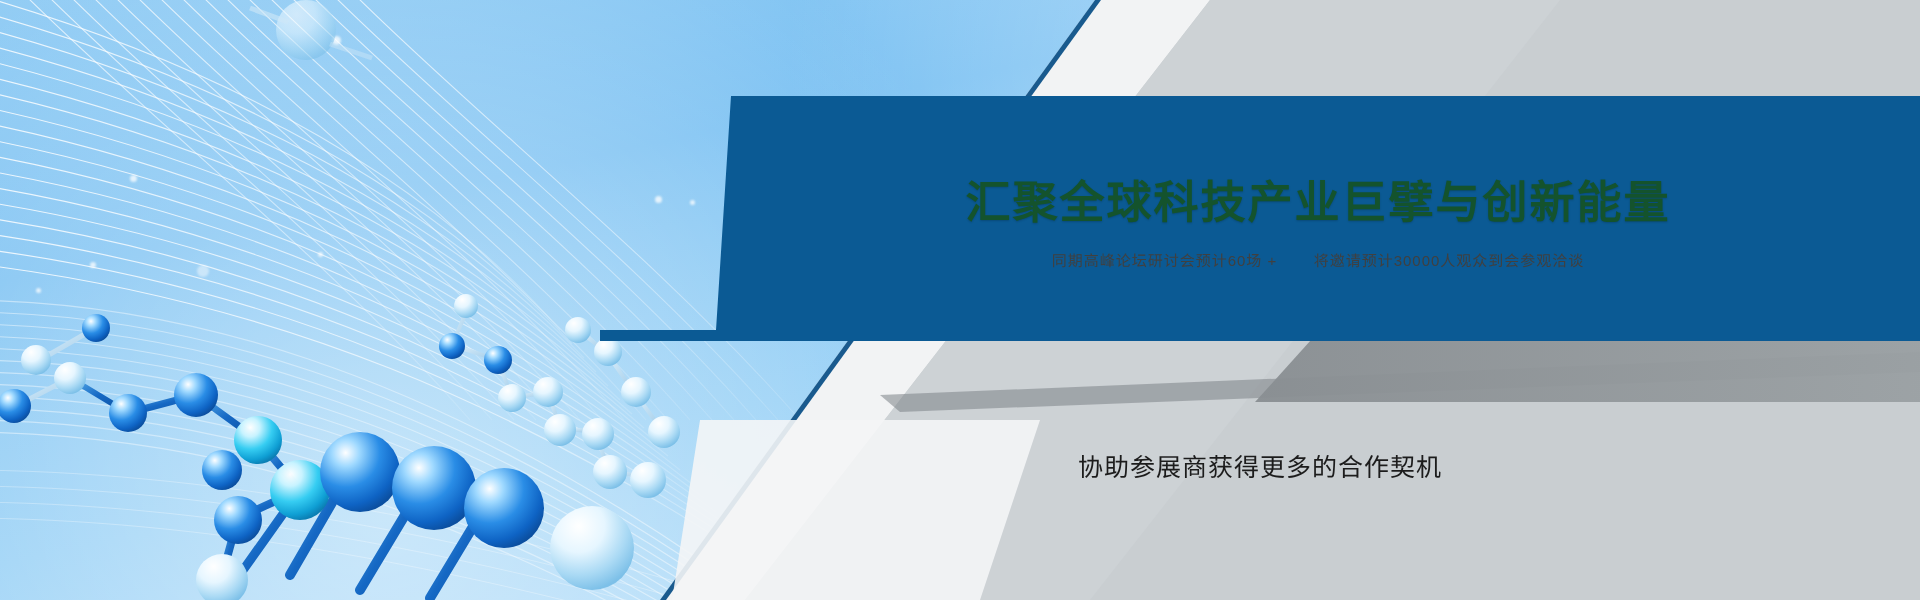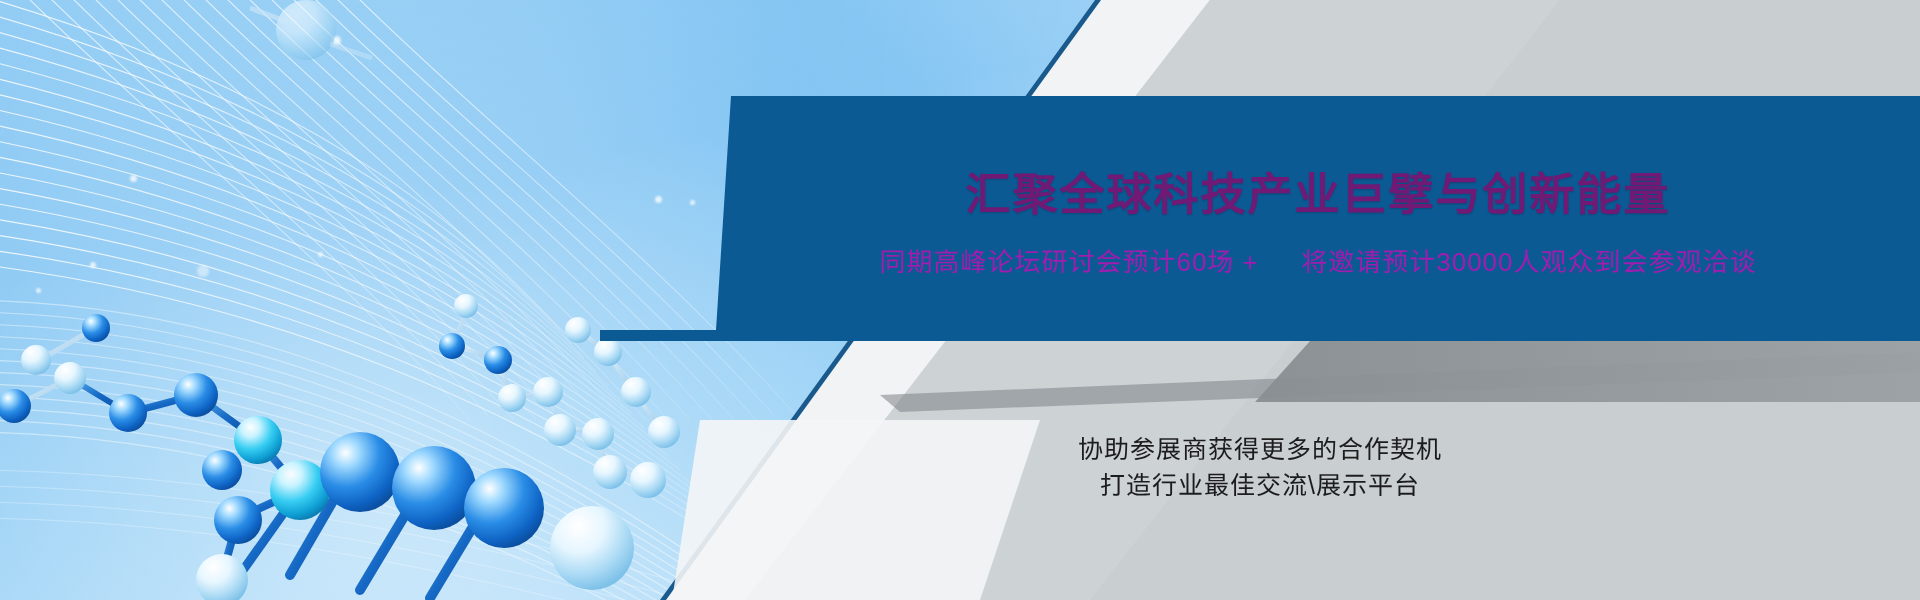--- a/index.html
+++ b/index.html
@@ -83,32 +83,32 @@
   }
   .panel-inner{
     position:absolute;
     left:716px;top:96px;width:1204px;height:245px;
     display:flex;flex-direction:column;
     align-items:center;justify-content:center;
     box-sizing:border-box;
     padding-top:6px;
   }
   .headline{
-    color:#701a75;
+    color:#14532d;
     font-size:45px;
     font-weight:bold;
     letter-spacing:2px;
     line-height:1.32;
     white-space:nowrap;
     text-align:center;
     text-shadow:0 1px 2px rgba(0,0,0,.18);
   }
   .subtitle{
-    color:#a21caf;
-    font-size:26px;
+    color:#404040;
+    font-size:15px;
     font-weight:normal;
     letter-spacing:1px;
     margin-top:16px;
     white-space:nowrap;
     text-align:center;
   }
   .subtitle .gap{display:inline-block;width:26px;}
 
   
   .tagline{
@@ -336,16 +336,15 @@
     <div class="subtitle">
       <span>同期高峰论坛研讨会预计60场 +</span>
       <span class="gap"></span>
       <span>将邀请预计30000人观众到会参观洽谈</span>
     </div>
   </div>
 
   <div class="tagline">
     <span>协助参展商获得更多的合作契机</span>
     <span class="gap"></span>
-    <span>打造行业最佳交流\展示平台</span>
   </div>
 
 </div>
 
 </body></html>

